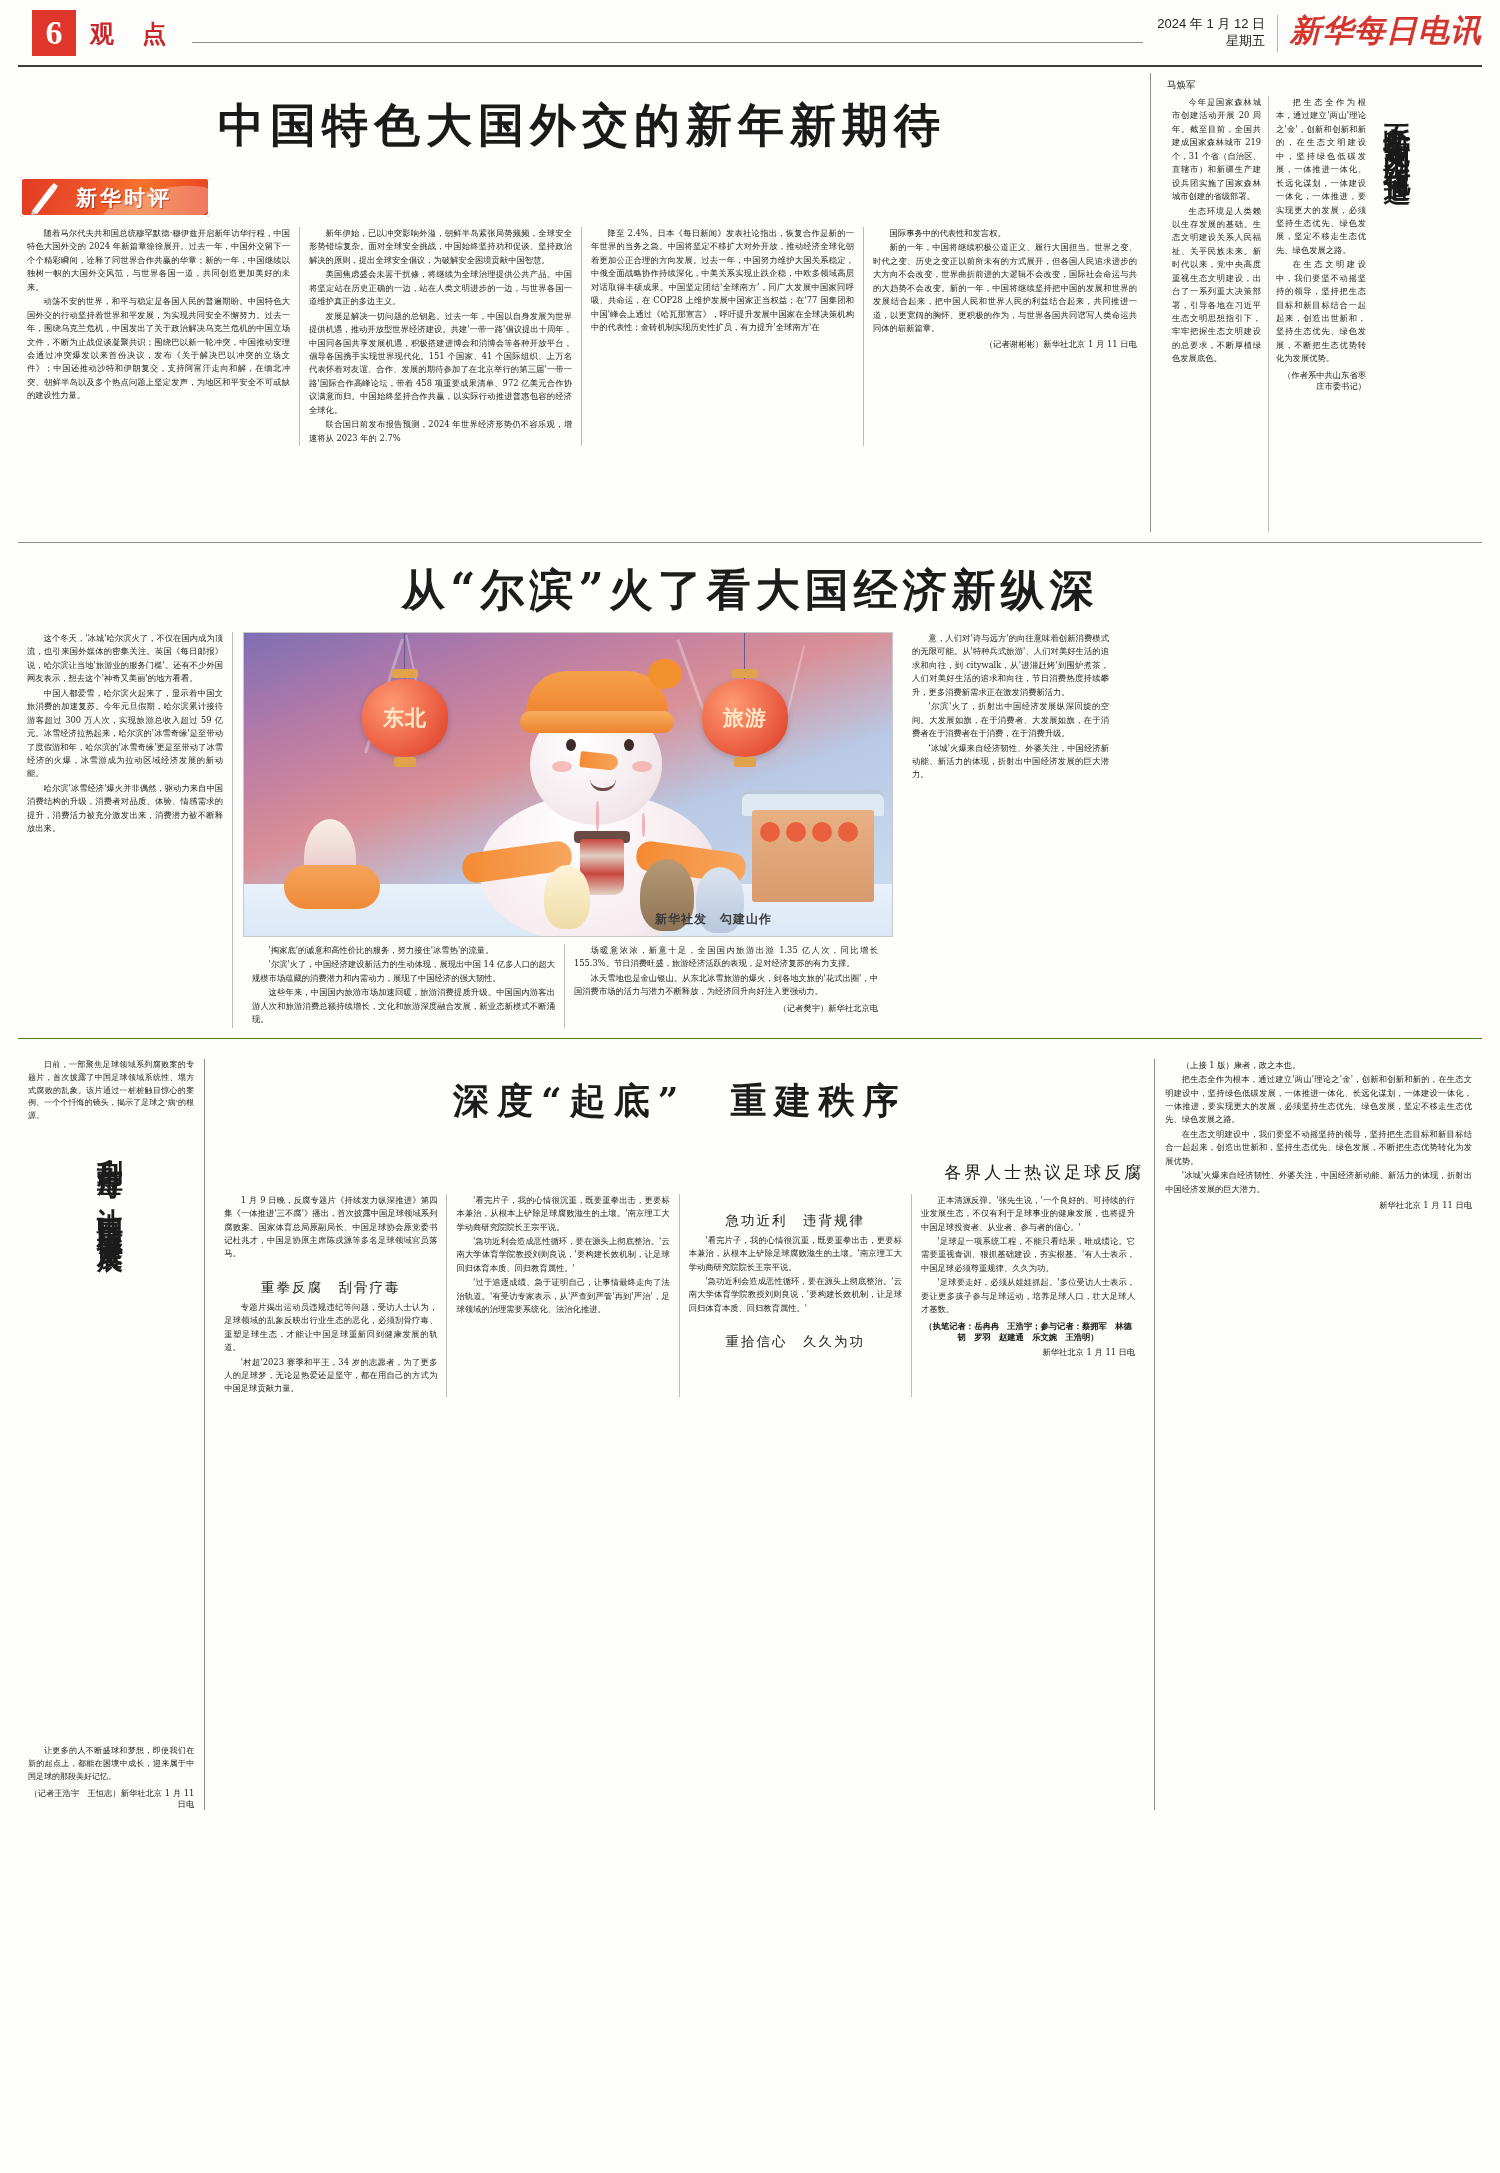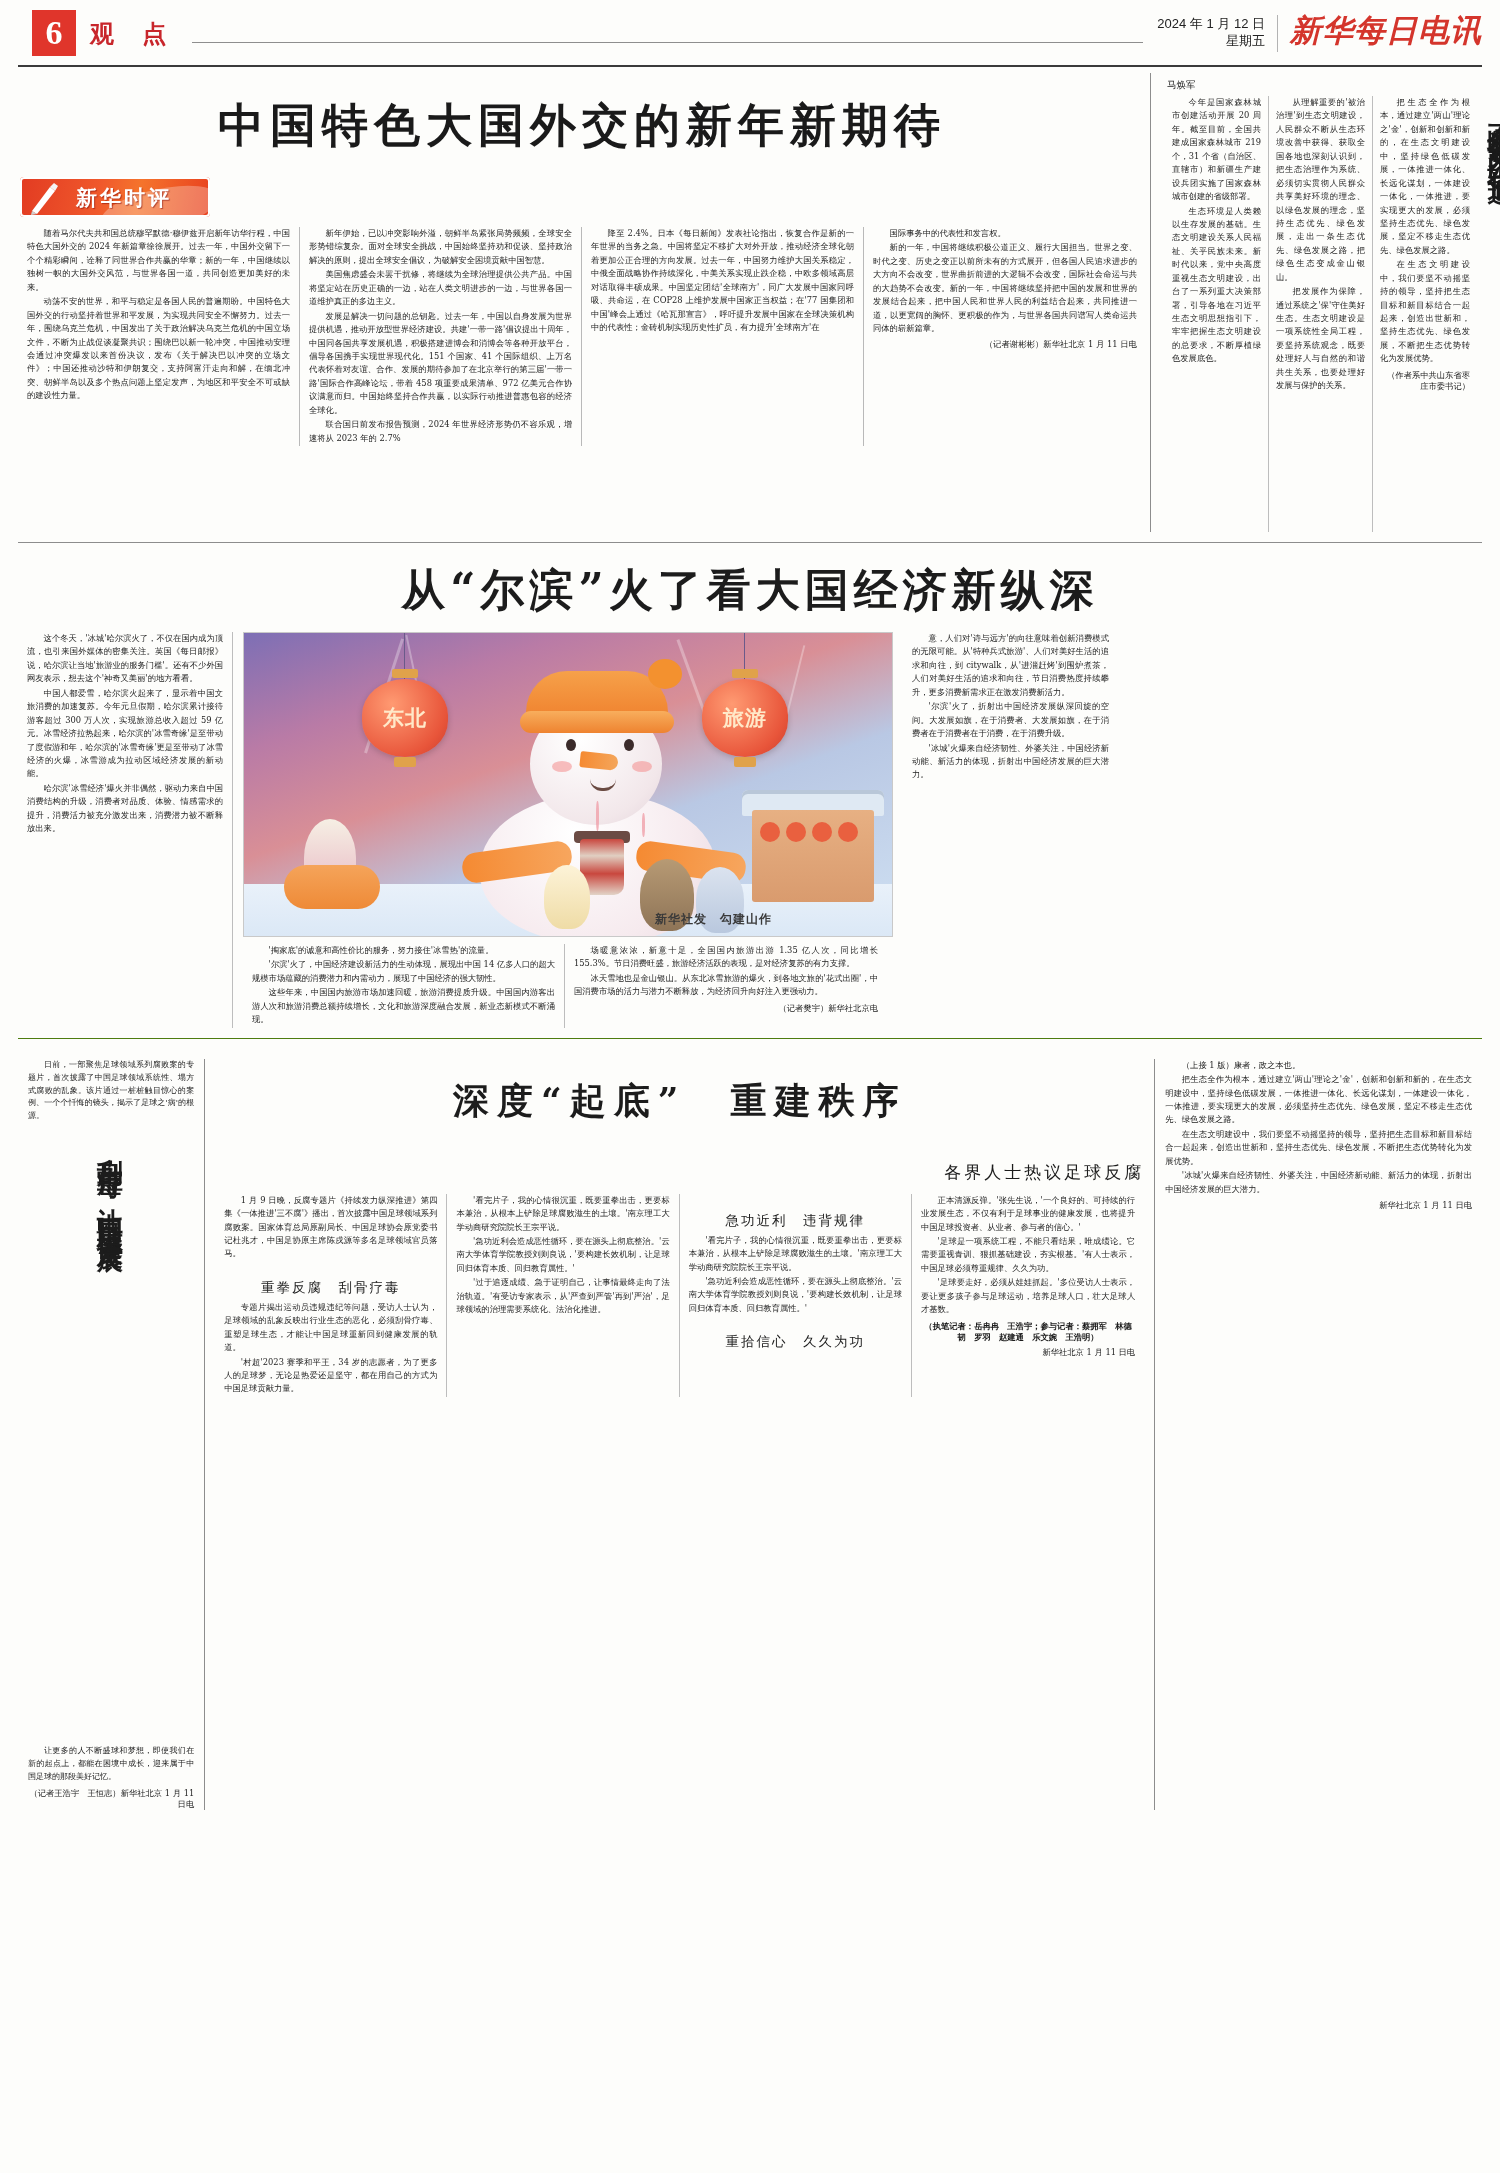--- a/index.html
+++ b/index.html
@@ -252,26 +252,20 @@
       <div style="display:flex;">
         <div class="vcols">
           <div class="vcol">
             <div class="ctext">
               <p>今年是国家森林城市创建活动开展 20 周年。截至目前，全国共建成国家森林城市 219 个，31 个省（自治区、直辖市）和新疆生产建设兵团实施了国家森林城市创建的省级部署。</p>
               <p>生态环境是人类赖以生存发展的基础。生态文明建设关系人民福祉、关乎民族未来。新时代以来，党中央高度重视生态文明建设，出台了一系列重大决策部署，引导各地在习近平生态文明思想指引下，牢牢把握生态文明建设的总要求，不断厚植绿色发展底色。</p>
             </div>
           </div>
           <div class="vcol">
             <div class="ctext">
-              <p>从理解重要的'被治治理'到生态文明建设，人民群众不断从生态环境改善中获得、获取全国各地也深刻认识到，把生态治理作为系统、必须切实贯彻人民群众共享美好环境的理念、以绿色发展的理念，坚持生态优先、绿色发展，走出一条生态优先、绿色发展之路，把绿色生态变成金山银山。</p>
-              <p>把发展作为保障，通过系统之'保'守住美好生态。生态文明建设是一项系统性全局工程，要坚持系统观念，既要处理好人与自然的和谐共生关系，也要处理好发展与保护的关系。</p>
-            </div>
-          </div>
-          <div class="vcol">
-            <div class="ctext">
               <p>把生态全作为根本，通过建立'两山'理论之'金'，创新和创新和新的，在生态文明建设中，坚持绿色低碳发展，一体推进一体化、长远化谋划，一体建设一体化，一体推进，要实现更大的发展，必须坚持生态优先、绿色发展，坚定不移走生态优先、绿色发展之路。</p>
               <p>在生态文明建设中，我们要坚不动摇坚持的领导，坚持把生态目标和新目标结合一起起来，创造出世新和，坚持生态优先、绿色发展，不断把生态优势转化为发展优势。</p>
             </div>
             <div class="foot-note">（作者系中共山东省枣庄市委书记）</div>
           </div>
         </div>
         <div class="vtitle">不断拓宽『两山』转化通道</div>
       </div>
     </div>
   </div>

